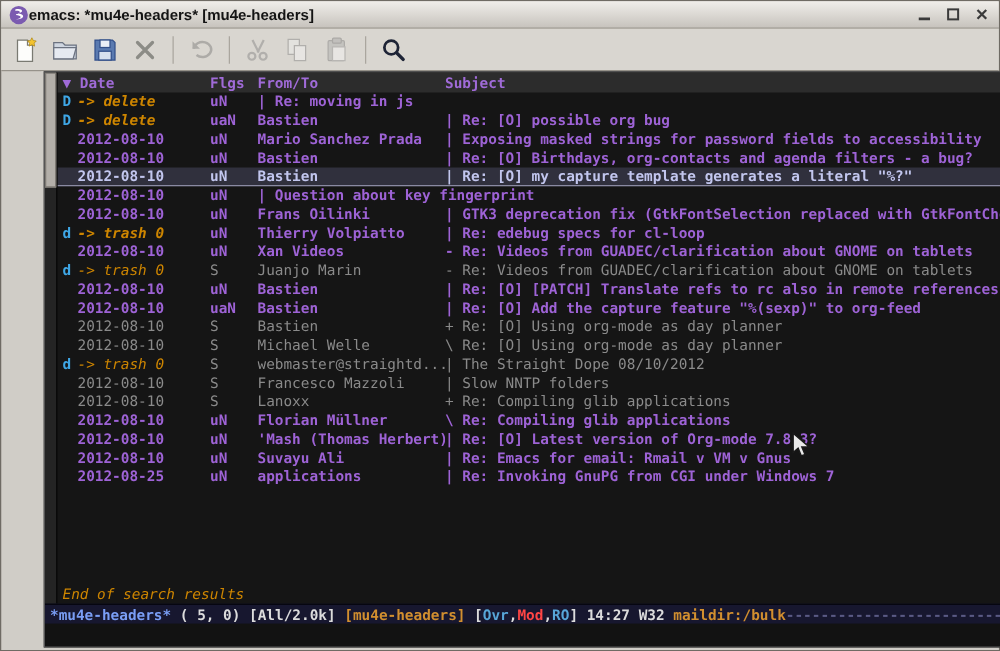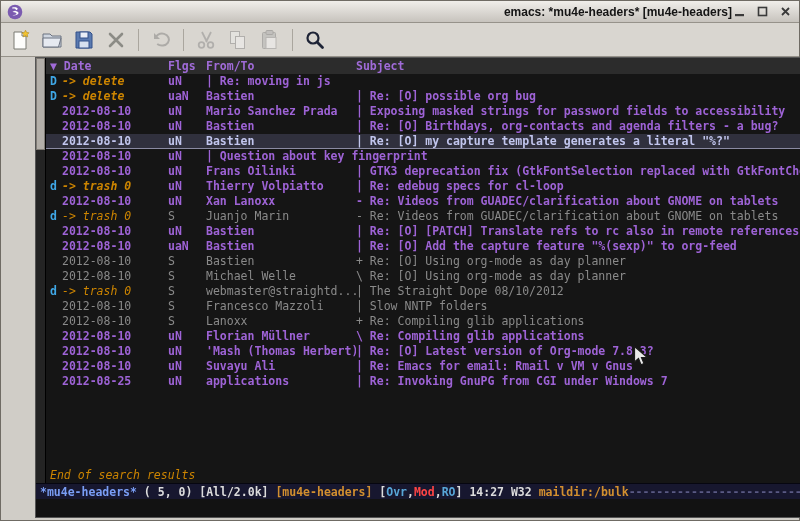--- a/index.html
+++ b/index.html
@@ -6,21 +6,21 @@
   html, body { width: 800px; height: 521px; overflow: hidden; background: #3a3a3a; }
   body { font-family: "DejaVu Sans Mono", monospace; }
 
   .window { position: relative; width: 800px; height: 521px; border: 1px solid #6f6b64;
             display: flex; flex-direction: column; background: #d0cdc7; }
 
   
   .titlebar { height: 22px; background: linear-gradient(#f0eeea, #c7c3bd);
               border-bottom: 1px solid #96928a; display: flex; align-items: center; padding: 0 6px; }
   .app-icon { width: 16px; height: 16px; display: inline-flex; }
-  .title { flex: 1; text-align: right; font: bold 12px "Liberation Sans", sans-serif; color: #141414; }
+  .title { flex: 1; text-align: left; font: bold 12px "Liberation Sans", sans-serif; color: #141414; }
   .controls { display: flex; gap: 8px; }
   .winbtn { width: 15px; height: 15px; display: inline-flex; align-items: center; justify-content: center; }
 
   
   .menubar { height: 24px; background: #d9d6d0; border-bottom: 1px solid #b8b4ac;
              display: flex; align-items: center; padding: 0 2px;
              font: 12px "Liberation Sans", sans-serif; color: #141414; }
   .menu-item { padding: 3px 8px; cursor: default; }
 
   
@@ -207,21 +207,21 @@
           </div>
           <div class="msg-list">
               <div class="msg-row unread"><span class="col mark">D</span><span class="col date action">-&gt; delete</span><span class="col flags">uN</span><span class="col subject">| Re: moving in js</span></div>
               <div class="msg-row unread"><span class="col mark">D</span><span class="col date action">-&gt; delete</span><span class="col flags">uaN</span><span class="col from">Bastien</span><span class="col subject">| Re: [O] possible org bug</span></div>
               <div class="msg-row unread"><span class="col mark"></span><span class="col date">2012-08-10</span><span class="col flags">uN</span><span class="col from">Mario Sanchez Prada</span><span class="col subject">| Exposing masked strings for password fields to accessibility</span></div>
               <div class="msg-row unread"><span class="col mark"></span><span class="col date">2012-08-10</span><span class="col flags">uN</span><span class="col from">Bastien</span><span class="col subject">| Re: [O] Birthdays, org-contacts and agenda filters - a bug?</span></div>
               <div class="msg-row unread selected"><span class="col mark"></span><span class="col date">2012-08-10</span><span class="col flags">uN</span><span class="col from">Bastien</span><span class="col subject">| Re: [O] my capture template generates a literal "%?"</span></div>
               <div class="msg-row unread"><span class="col mark"></span><span class="col date">2012-08-10</span><span class="col flags">uN</span><span class="col subject">| Question about key fingerprint</span></div>
               <div class="msg-row unread"><span class="col mark"></span><span class="col date">2012-08-10</span><span class="col flags">uN</span><span class="col from">Frans Oilinki</span><span class="col subject">| GTK3 deprecation fix (GtkFontSelection replaced with GtkFontChooser)</span></div>
               <div class="msg-row unread"><span class="col mark">d</span><span class="col date action">-&gt; trash 0</span><span class="col flags">uN</span><span class="col from">Thierry Volpiatto</span><span class="col subject">| Re: edebug specs for cl-loop</span></div>
-              <div class="msg-row unread"><span class="col mark"></span><span class="col date">2012-08-10</span><span class="col flags">uN</span><span class="col from">Xan Lanoxx</span><span class="col subject">- Re: Videos from GUADEC/clarification about GNOME on tablets</span></div>
+              <div class="msg-row unread"><span class="col mark"></span><span class="col date">2012-08-10</span><span class="col flags">uN</span><span class="col from">Xan Videos</span><span class="col subject">- Re: Videos from GUADEC/clarification about GNOME on tablets</span></div>
               <div class="msg-row read"><span class="col mark">d</span><span class="col date action">-&gt; trash 0</span><span class="col flags">S</span><span class="col from">Juanjo Marin</span><span class="col subject">- Re: Videos from GUADEC/clarification about GNOME on tablets</span></div>
               <div class="msg-row unread"><span class="col mark"></span><span class="col date">2012-08-10</span><span class="col flags">uN</span><span class="col from">Bastien</span><span class="col subject">| Re: [O] [PATCH] Translate refs to rc also in remote references</span></div>
               <div class="msg-row unread"><span class="col mark"></span><span class="col date">2012-08-10</span><span class="col flags">uaN</span><span class="col from">Bastien</span><span class="col subject">| Re: [O] Add the capture feature "%(sexp)" to org-feed</span></div>
               <div class="msg-row read"><span class="col mark"></span><span class="col date">2012-08-10</span><span class="col flags">S</span><span class="col from">Bastien</span><span class="col subject">+ Re: [O] Using org-mode as day planner</span></div>
               <div class="msg-row read"><span class="col mark"></span><span class="col date">2012-08-10</span><span class="col flags">S</span><span class="col from">Michael Welle</span><span class="col subject">\ Re: [O] Using org-mode as day planner</span></div>
               <div class="msg-row read"><span class="col mark">d</span><span class="col date action">-&gt; trash 0</span><span class="col flags">S</span><span class="col from">webmaster@straightd...</span><span class="col subject">| The Straight Dope 08/10/2012</span></div>
               <div class="msg-row read"><span class="col mark"></span><span class="col date">2012-08-10</span><span class="col flags">S</span><span class="col from">Francesco Mazzoli</span><span class="col subject">| Slow NNTP folders</span></div>
               <div class="msg-row read"><span class="col mark"></span><span class="col date">2012-08-10</span><span class="col flags">S</span><span class="col from">Lanoxx</span><span class="col subject">+ Re: Compiling glib applications</span></div>
               <div class="msg-row unread"><span class="col mark"></span><span class="col date">2012-08-10</span><span class="col flags">uN</span><span class="col from">Florian Müllner</span><span class="col subject">\ Re: Compiling glib applications</span></div>
               <div class="msg-row unread"><span class="col mark"></span><span class="col date">2012-08-10</span><span class="col flags">uN</span><span class="col from">'Mash (Thomas Herbert)</span><span class="col subject">| Re: [O] Latest version of Org-mode 7.8.3?</span></div>

